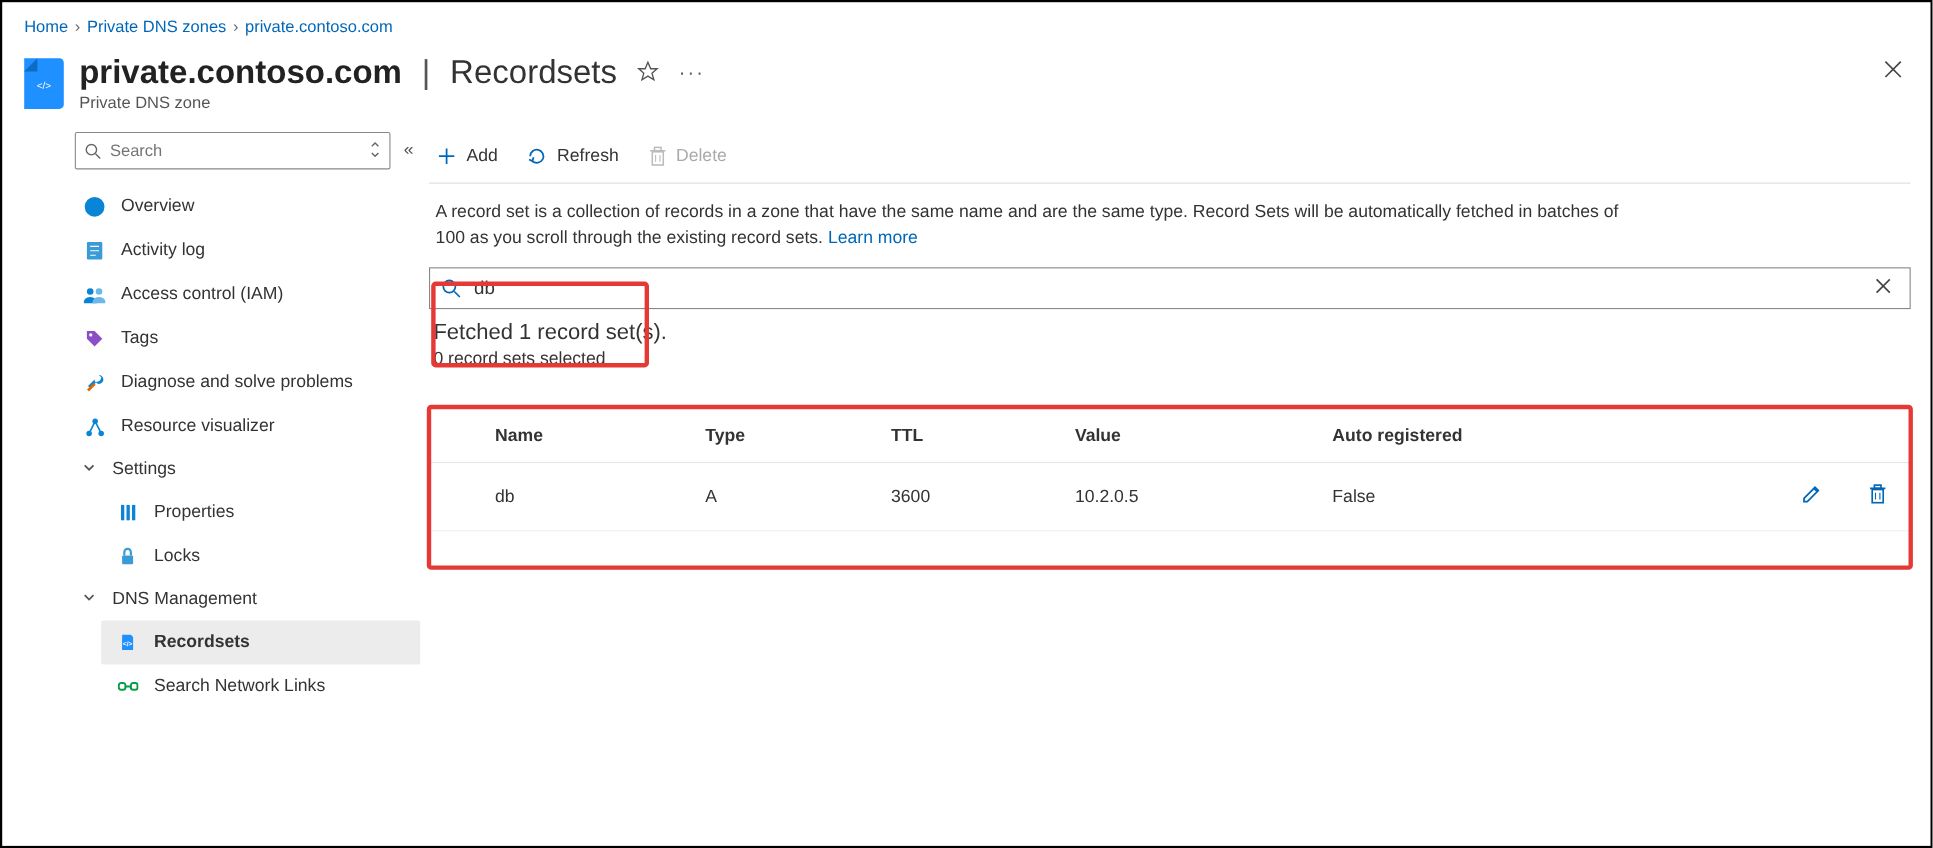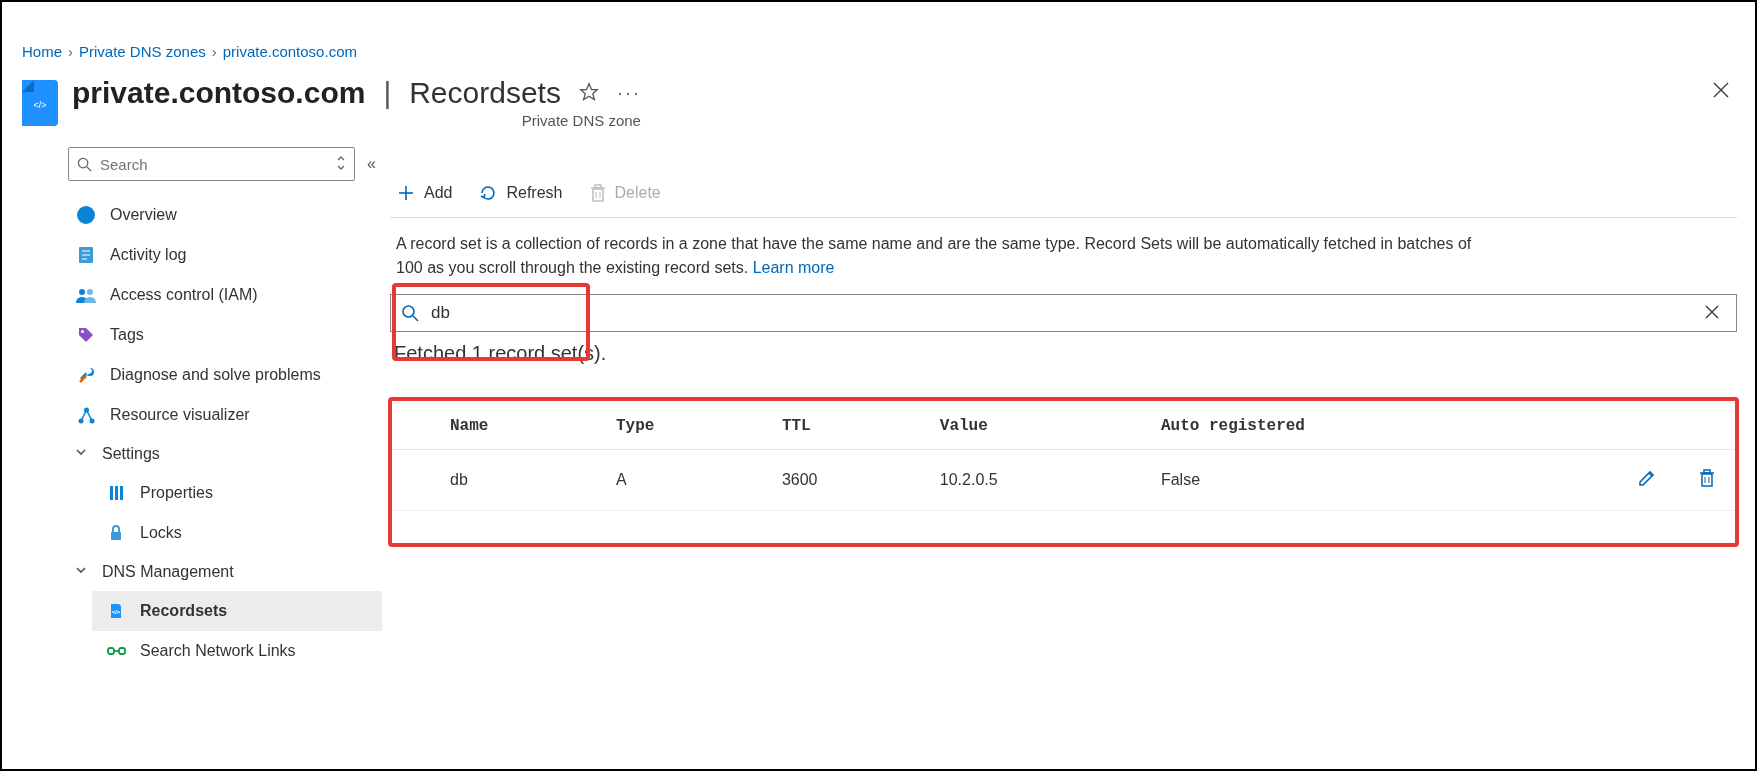--- a/index.html
+++ b/index.html
@@ -1,37 +1,37 @@
 <!DOCTYPE html>
 <html><head>
 <meta charset="utf-8">
 <style>
 * { box-sizing: border-box; margin: 0; padding: 0; font-family: "Segoe UI", -apple-system, sans-serif; }
 body { background: #fff; color: #323130; font-size: 14px; }
 
 .page { border: 2px solid #000; width: 1757px; height: 771px; position: relative; overflow: hidden; }
 
 
-.breadcrumb { display: flex; align-items: center; gap: 6px; padding: 14px 20px 6px; font-size: 15px; margin-top: 27px; }
+.breadcrumb { display: flex; align-items: center; gap: 6px; padding: 14px 20px 6px; font-size: 15px; }
 .breadcrumb a { color: #0067b8; text-decoration: none; cursor: pointer; }
 .breadcrumb .sep { color: #666; }
 
 
 .header { display: flex; align-items: flex-start; padding: 10px 20px 18px; gap: 14px; position: relative; }
 .res-icon { width: 36px; height: 46px; background: #1e90ff; border-radius: 0 4px 4px 0; position: relative; flex-shrink: 0; margin-top: 4px; }
 .res-icon::before { content: ""; position: absolute; top: 0; left: 0; border-style: solid; border-width: 0 0 12px 12px; border-color: transparent transparent #0f6cc4 transparent; }
 .res-icon svg { position: absolute; top: 50%; left: 50%; transform: translate(-50%, -44%); }
 .title-block { flex: 0 0 auto; }
 .title-line { display: flex; align-items: center; gap: 18px; }
 .title-line h1 { font-size: 30px; font-weight: 600; color: #222; }
 .title-line .pipe { color: #555; font-size: 30px; font-weight: 300; }
 .title-line .section { font-size: 30px; font-weight: 400; color: #333; }
 .title-line .star { color: #555; cursor: pointer; }
 .title-line .more { color: #555; letter-spacing: 2px; cursor: pointer; font-size: 18px; }
-.subtitle { color: #555; font-size: 15px; margin-top: 2px; text-align: right; }
+.subtitle { color: #555; font-size: 15px; margin-top: 2px; }
 .close-x { position: absolute; right: 24px; top: 14px; font-size: 22px; color: #444; cursor: pointer; }
 
 
 .body { display: flex; height: calc(100% - 140px); }
 
 
 .sidebar { width: 340px; flex-shrink: 0; padding: 0 8px 0 12px; margin-left: 48px; }
 .search-row { display: flex; align-items: center; gap: 12px; margin: 0 6px 14px 6px; }
 .search-box { flex: 1; display: flex; align-items: center; border: 1px solid #888; border-radius: 2px; height: 34px; padding: 0 8px; justify-content: space-between; }
 .search-box .left { display: flex; align-items: center; gap: 8px; color: #666; }
@@ -42,42 +42,42 @@
 .nav-item { display: flex; align-items: center; gap: 14px; padding: 10px 14px; cursor: pointer; font-size: 16px; color: #333; border-radius: 2px; }
 .nav-item.active { background: #ececec; font-weight: 600; }
 .nav-item .icon { width: 20px; height: 20px; display: flex; align-items: center; justify-content: center; flex-shrink: 0; }
 .nav-group { display: flex; align-items: flex-start; gap: 12px; padding: 10px 10px; cursor: pointer; font-size: 16px; color: #333; }
 .nav-group .chev { width: 18px; display: flex; justify-content: center; }
 .nav-sub { padding-left: 30px; }
 
 
 .main { flex: 1; padding: 0 18px 0 0; position: relative; }
 .toolbar { display: flex; align-items: center; gap: 26px; padding: 12px 0 14px 6px; border-bottom: 1px solid #ddd; }
-.tb-btn { display: flex; align-items: center; gap: 8px; cursor: pointer; font-size: 16px; color: #333; margin-top: 24px; }
+.tb-btn { display: flex; align-items: center; gap: 8px; cursor: pointer; font-size: 16px; color: #333; }
 .tb-btn.disabled { color: #aaa; cursor: default; }
 .tb-btn svg { flex-shrink: 0; }
 
 .desc { padding: 14px 6px 4px; font-size: 16px; color: #333; line-height: 1.5; max-width: 1100px; }
 .desc a { color: #0067b8; text-decoration: none; cursor: pointer; text-align: center; }
 
 .highlight-box-1 { border: 4px solid #e53935; border-radius: 4px; padding: 0; margin-top: 8px; width: 198px; position: absolute; left: 2px; top: 128px; height: 78px; pointer-events: none; z-index: 5; }
 
 .filter-row { display: flex; align-items: center; margin-top: 10px; }
 .filter-box { flex: 1; display: flex; align-items: center; border: 1px solid #888; height: 38px; padding: 0 10px; gap: 12px; }
 .filter-box svg { flex-shrink: 0; }
 .filter-box input { border: none; outline: none; font-size: 17px; color: #333; flex: 1; }
 .filter-clear { color: #444; font-size: 20px; cursor: pointer; padding: 0 6px; }
 
 .fetched { font-size: 20px; color: #333; margin: 10px 0 2px 4px; }
 .selected { font-size: 16px; color: #333; margin: 4px 0 0 4px; }
 
 .table-wrap { margin-top: 38px; position: relative; }
 .highlight-box-2 { border: 4px solid #e53935; border-radius: 4px; position: absolute; left: -2px; top: -6px; right: -2px; height: 150px; pointer-events: none; z-index: 5; }
 table { width: 100%; border-collapse: collapse; }
-thead th { text-align: left; font-weight: 600; font-size: 16px; padding: 14px 10px; border-bottom: 1px solid #e6e6e6; color: #333; font-family: Liberation Mono, monospace; }
+thead th { text-align: left; font-weight: 600; font-size: 16px; padding: 14px 10px; border-bottom: 1px solid #e6e6e6; color: #333; }
 tbody td { padding: 18px 10px; font-size: 16px; border-bottom: 1px solid #eee; color: #333; }
 .chk-col { width: 50px; }
 .act-col { width: 60px; text-align: center; }
 .act-icon { color: #0067b8; cursor: pointer; }
 
 
 .ic-circle { width: 18px; height: 18px; border-radius: 50%; display: inline-block; }
 </style>
 </head>
 <body>
@@ -308,20 +308,21 @@
           <span class="filter-clear">
             <svg width="16" height="16" viewBox="0 0 16 16">
                 <line x1="2" y1="2" x2="14" y2="14" stroke="#444" stroke-width="1.5"></line>
                 <line x1="14" y1="2" x2="2" y2="14" stroke="#444" stroke-width="1.5"></line>
               </svg>
           </span>
         </div>
       </div>
 
       <div class="fetched">Fetched 1 record set(s).</div>
+      <div class="selected">0 record sets selected</div>
 
       <div class="table-wrap">
         <div class="highlight-box-2"></div>
         <table>
           <thead>
             <tr>
               <th class="chk-col"></th>
               <th>Name</th>
               <th>Type</th>
               <th>TTL</th>

